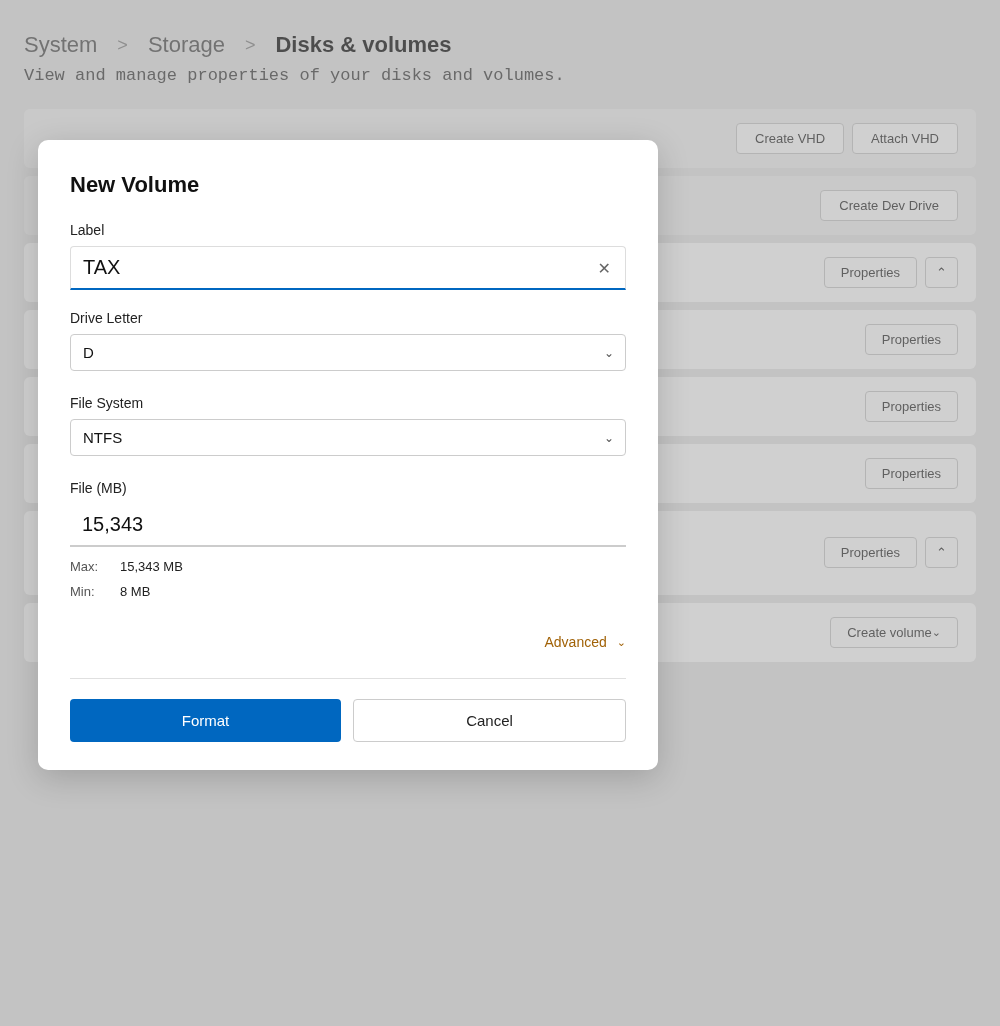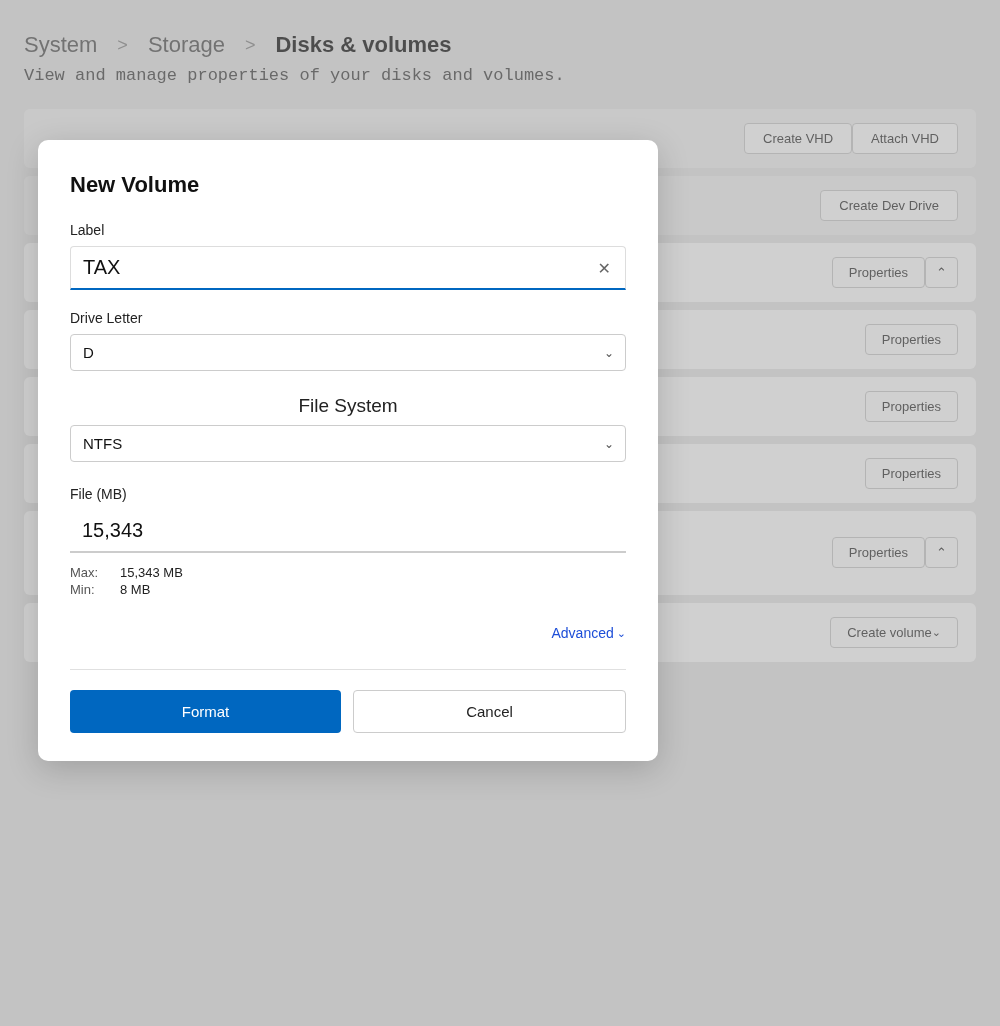--- a/index.html
+++ b/index.html
@@ -56,20 +56,21 @@
       border-radius: 4px;
       background: #fff;
       font-size: 13px;
       color: #333;
       cursor: pointer;
     }
 
     .bg-card-actions {
       display: flex;
       align-items: center;
+      gap: 8px;
     }
 
     .props-btn {
       padding: 7px 16px;
       border: 1px solid #ccc;
       border-radius: 4px;
       background: #fff;
       font-size: 13px;
       color: #333;
       cursor: pointer;
@@ -206,25 +207,24 @@
       right: 12px;
       top: 50%;
       transform: translateY(-50%);
       color: #555;
       font-size: 12px;
       pointer-events: none;
     }
 
     
     .filesys-label {
-      font-size: 19px;
+      font-size: 14px;
       color: #222;
       margin-bottom: 8px;
       display: block;
-      text-align: center;
     }
 
     
     .size-input-wrapper {
       margin-bottom: 12px;
     }
 
     .size-input {
       width: 100%;
       padding: 9px 12px;
@@ -233,24 +233,24 @@
       border-radius: 0;
       font-size: 20px;
       color: #111;
       outline: none;
       background: transparent;
     }
 
     .size-hints {
       display: grid;
       grid-template-columns: 50px 1fr;
-      row-gap: 2px;
+      row-gap: 10px;
       font-size: 13px;
       color: #444;
-      margin-bottom: 24px;
+      margin-bottom: 31px;
     }
 
     .size-hint-label {
       color: #555;
     }
 
     .size-hint-val {
       color: #222;
     }
 
@@ -259,26 +259,26 @@
       display: flex;
       justify-content: flex-end;
       align-items: center;
       margin-bottom: 28px;
       padding-top: 4px;
     }
 
     .advanced-btn {
       background: none;
       border: none;
-      color: #1d4ed8;
+      color: #a16207;
       font-size: 14px;
       cursor: pointer;
       display: flex;
       align-items: center;
-      gap: 3px;
+      gap: 10px;
       margin-left: 32px;
     }
 
     .advanced-btn .adv-chevron {
       font-size: 11px;
     }
 
     
     .modal-divider {
       border: none;

